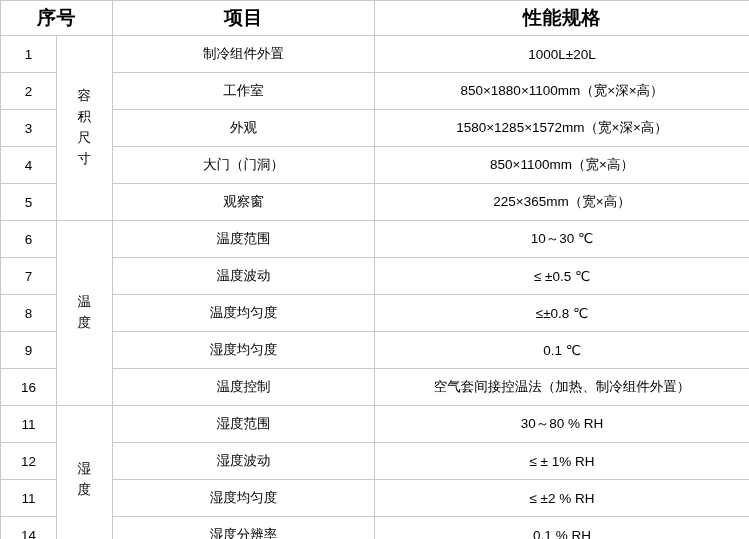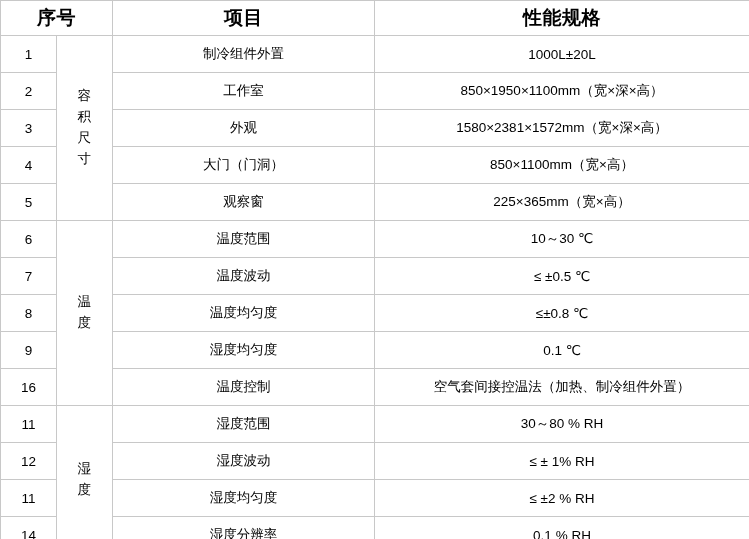--- a/index.html
+++ b/index.html
@@ -84,26 +84,26 @@
       <td class="seq-cell">1</td>
       <td class="group-cell" rowspan="5">
           <span class="gtext">容积尺寸</span>
         </td>
       <td class="item-cell">制冷组件外置</td>
       <td class="spec-cell">1000L±20L</td>
     </tr>
     <tr class="data-row">
       <td class="seq-cell">2</td>
       <td class="item-cell">工作室</td>
-      <td class="spec-cell">850×1950×1100mm（宽×深×高）</td>
+      <td class="spec-cell">850×1880×1100mm（宽×深×高）</td>
     </tr>
     <tr class="data-row">
       <td class="seq-cell">3</td>
       <td class="item-cell">外观</td>
-      <td class="spec-cell">1580×2381×1572mm（宽×深×高）</td>
+      <td class="spec-cell">1580×1285×1572mm（宽×深×高）</td>
     </tr>
     <tr class="data-row">
       <td class="seq-cell">4</td>
       <td class="item-cell">大门（门洞）</td>
       <td class="spec-cell">850×1100mm（宽×高）</td>
     </tr>
     <tr class="data-row">
       <td class="seq-cell">5</td>
       <td class="item-cell">观察窗</td>
       <td class="spec-cell">225×365mm（宽×高）</td>

